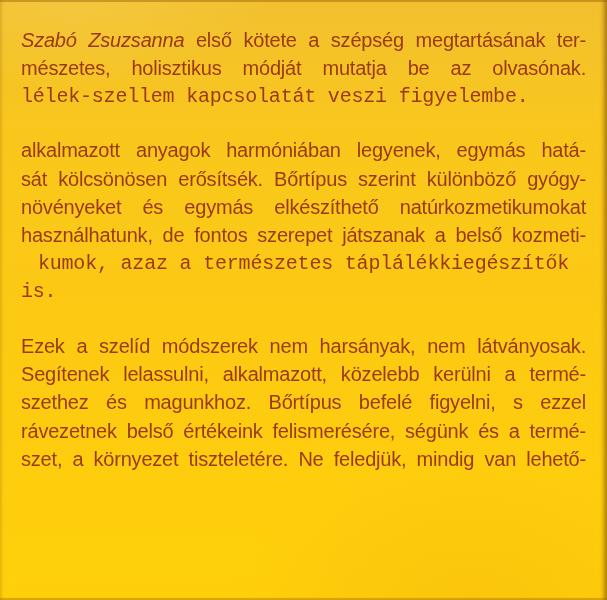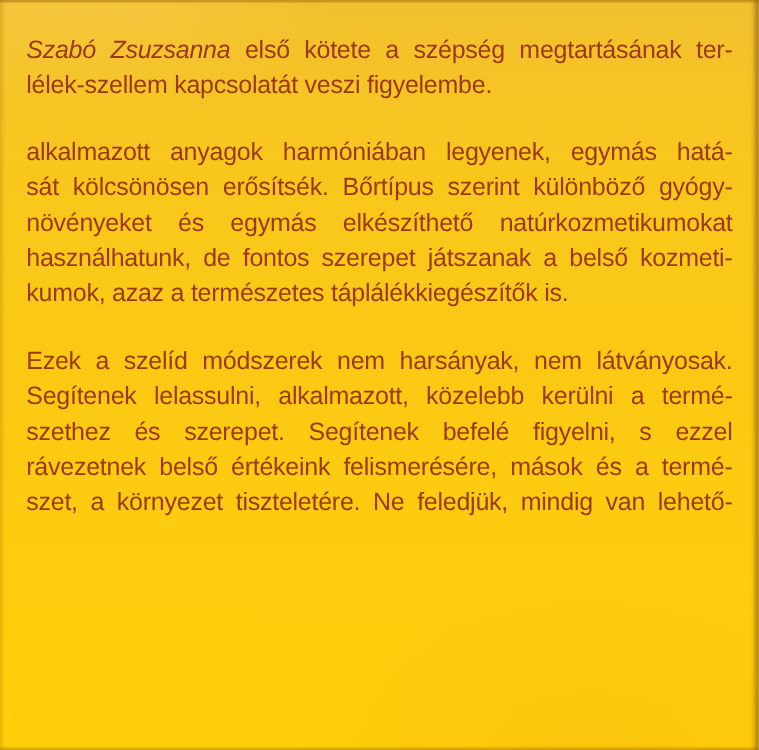--- a/index.html
+++ b/index.html
@@ -39,45 +39,47 @@
   }
   .para {
     margin: 0 0 25px 0;
   }
   .line {
     text-align: justify;
     text-align-last: justify;
     white-space: normal;
   }
   .line.last {
-    text-align: left;
+    text-align: center;
     text-align-last: left;
+    font-family: Liberation Mono, monospace;
   }
   .italic {
     font-style: italic;
     margin-top: 16px;
   }
 </style>
 </head>
 <body>
 
 <div class="page">
   <div class="text-block" style="color: rgb(155, 58, 18);">
       <div class="para">
         <div class="line"><span class="italic">Szabó Zsuzsanna</span> első kötete a szépség megtartásának ter-</div>
+        <div class="line">mészetes, holisztikus módját mutatja be az olvasónak.</div>
         <div class="line last">lélek-szellem kapcsolatát veszi figyelembe.</div>
       </div>
       <div class="para">
         <div class="line">alkalmazott anyagok harmóniában legyenek, egymás hatá-</div>
         <div class="line">sát kölcsönösen erősítsék. Bőrtípus szerint különböző gyógy-</div>
         <div class="line">növényeket és egymás elkészíthető natúrkozmetikumokat</div>
         <div class="line">használhatunk, de fontos szerepet játszanak a belső kozmeti-</div>
         <div class="line last">kumok, azaz a természetes táplálékkiegészítők is.</div>
       </div>
       <div class="para">
         <div class="line">Ezek a szelíd módszerek nem harsányak, nem látványosak.</div>
         <div class="line">Segítenek lelassulni, alkalmazott, közelebb kerülni a termé-</div>
-        <div class="line">szethez és szerepet. Segítenek befelé figyelni, s ezzel</div>
-        <div class="line">rávezetnek belső értékeink felismerésére, mások és a termé-</div>
+        <div class="line">szethez és magunkhoz. Bőrtípus befelé figyelni, s ezzel</div>
+        <div class="line">rávezetnek belső értékeink felismerésére, ségünk és a termé-</div>
         <div class="line">szet, a környezet tiszteletére. Ne feledjük, mindig van lehető-</div>
       </div>
     </div>
 </div>
 
 </body></html>

